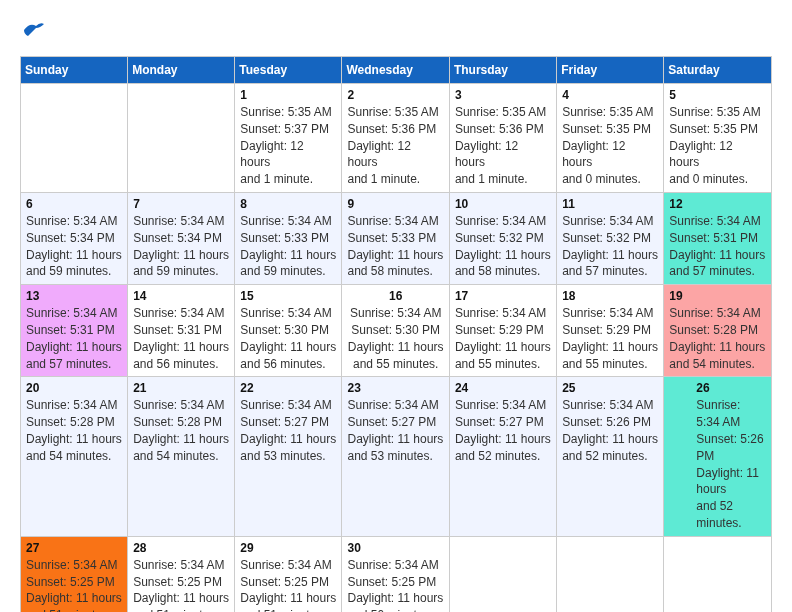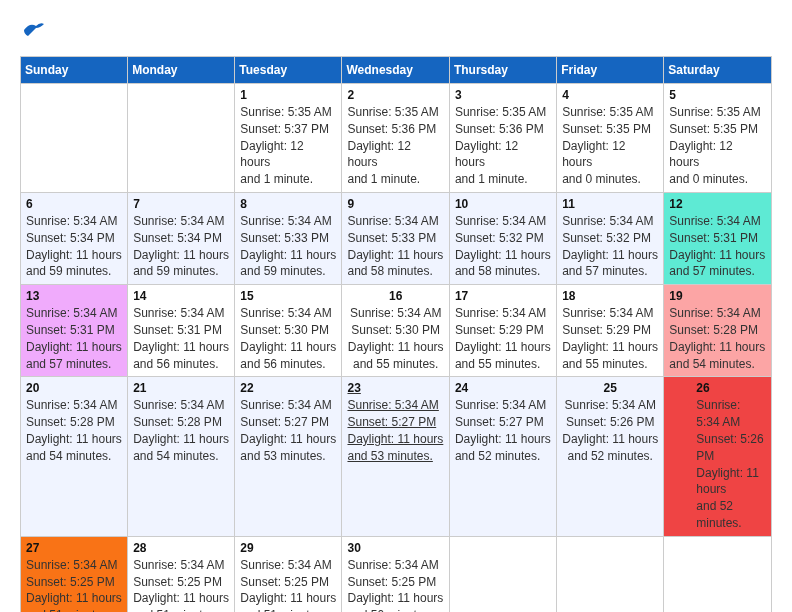--- a/index.html
+++ b/index.html
@@ -279,42 +279,42 @@
 Daylight: 11 hours
 and 54 minutes.</div>
         </td>
         <td style="background: rgb(240, 244, 255);">
           <span class="day-num">22</span>
           <div class="day-detail" style="white-space: pre-line;">Sunrise: 5:34 AM
 Sunset: 5:27 PM
 Daylight: 11 hours
 and 53 minutes.</div>
         </td>
-        <td style="background: rgb(240, 244, 255); text-decoration: underline;">
+        <td style="background: rgb(240, 244, 255);">
           <span class="day-num">23</span>
           <div class="day-detail" style="white-space: pre-line;">Sunrise: 5:34 AM
 Sunset: 5:27 PM
 Daylight: 11 hours
 and 53 minutes.</div>
         </td>
         <td style="background: rgb(240, 244, 255);">
           <span class="day-num">24</span>
           <div class="day-detail" style="white-space: pre-line;">Sunrise: 5:34 AM
 Sunset: 5:27 PM
 Daylight: 11 hours
 and 52 minutes.</div>
         </td>
-        <td style="background: rgb(240, 244, 255); text-align: center;">
+        <td style="background: rgb(240, 244, 255);">
           <span class="day-num">25</span>
           <div class="day-detail" style="white-space: pre-line;">Sunrise: 5:34 AM
 Sunset: 5:26 PM
 Daylight: 11 hours
 and 52 minutes.</div>
         </td>
-        <td style="background: #ef4444; padding-left: 32px;">
+        <td style="background: #5eead4; padding-left: 32px;">
           <span class="day-num">26</span>
           <div class="day-detail" style="white-space: pre-line;">Sunrise: 5:34 AM
 Sunset: 5:26 PM
 Daylight: 11 hours
 and 52 minutes.</div>
         </td>
       </tr>
       <tr>
         <td style="background: #f97316;">
           <span class="day-num">27</span>

